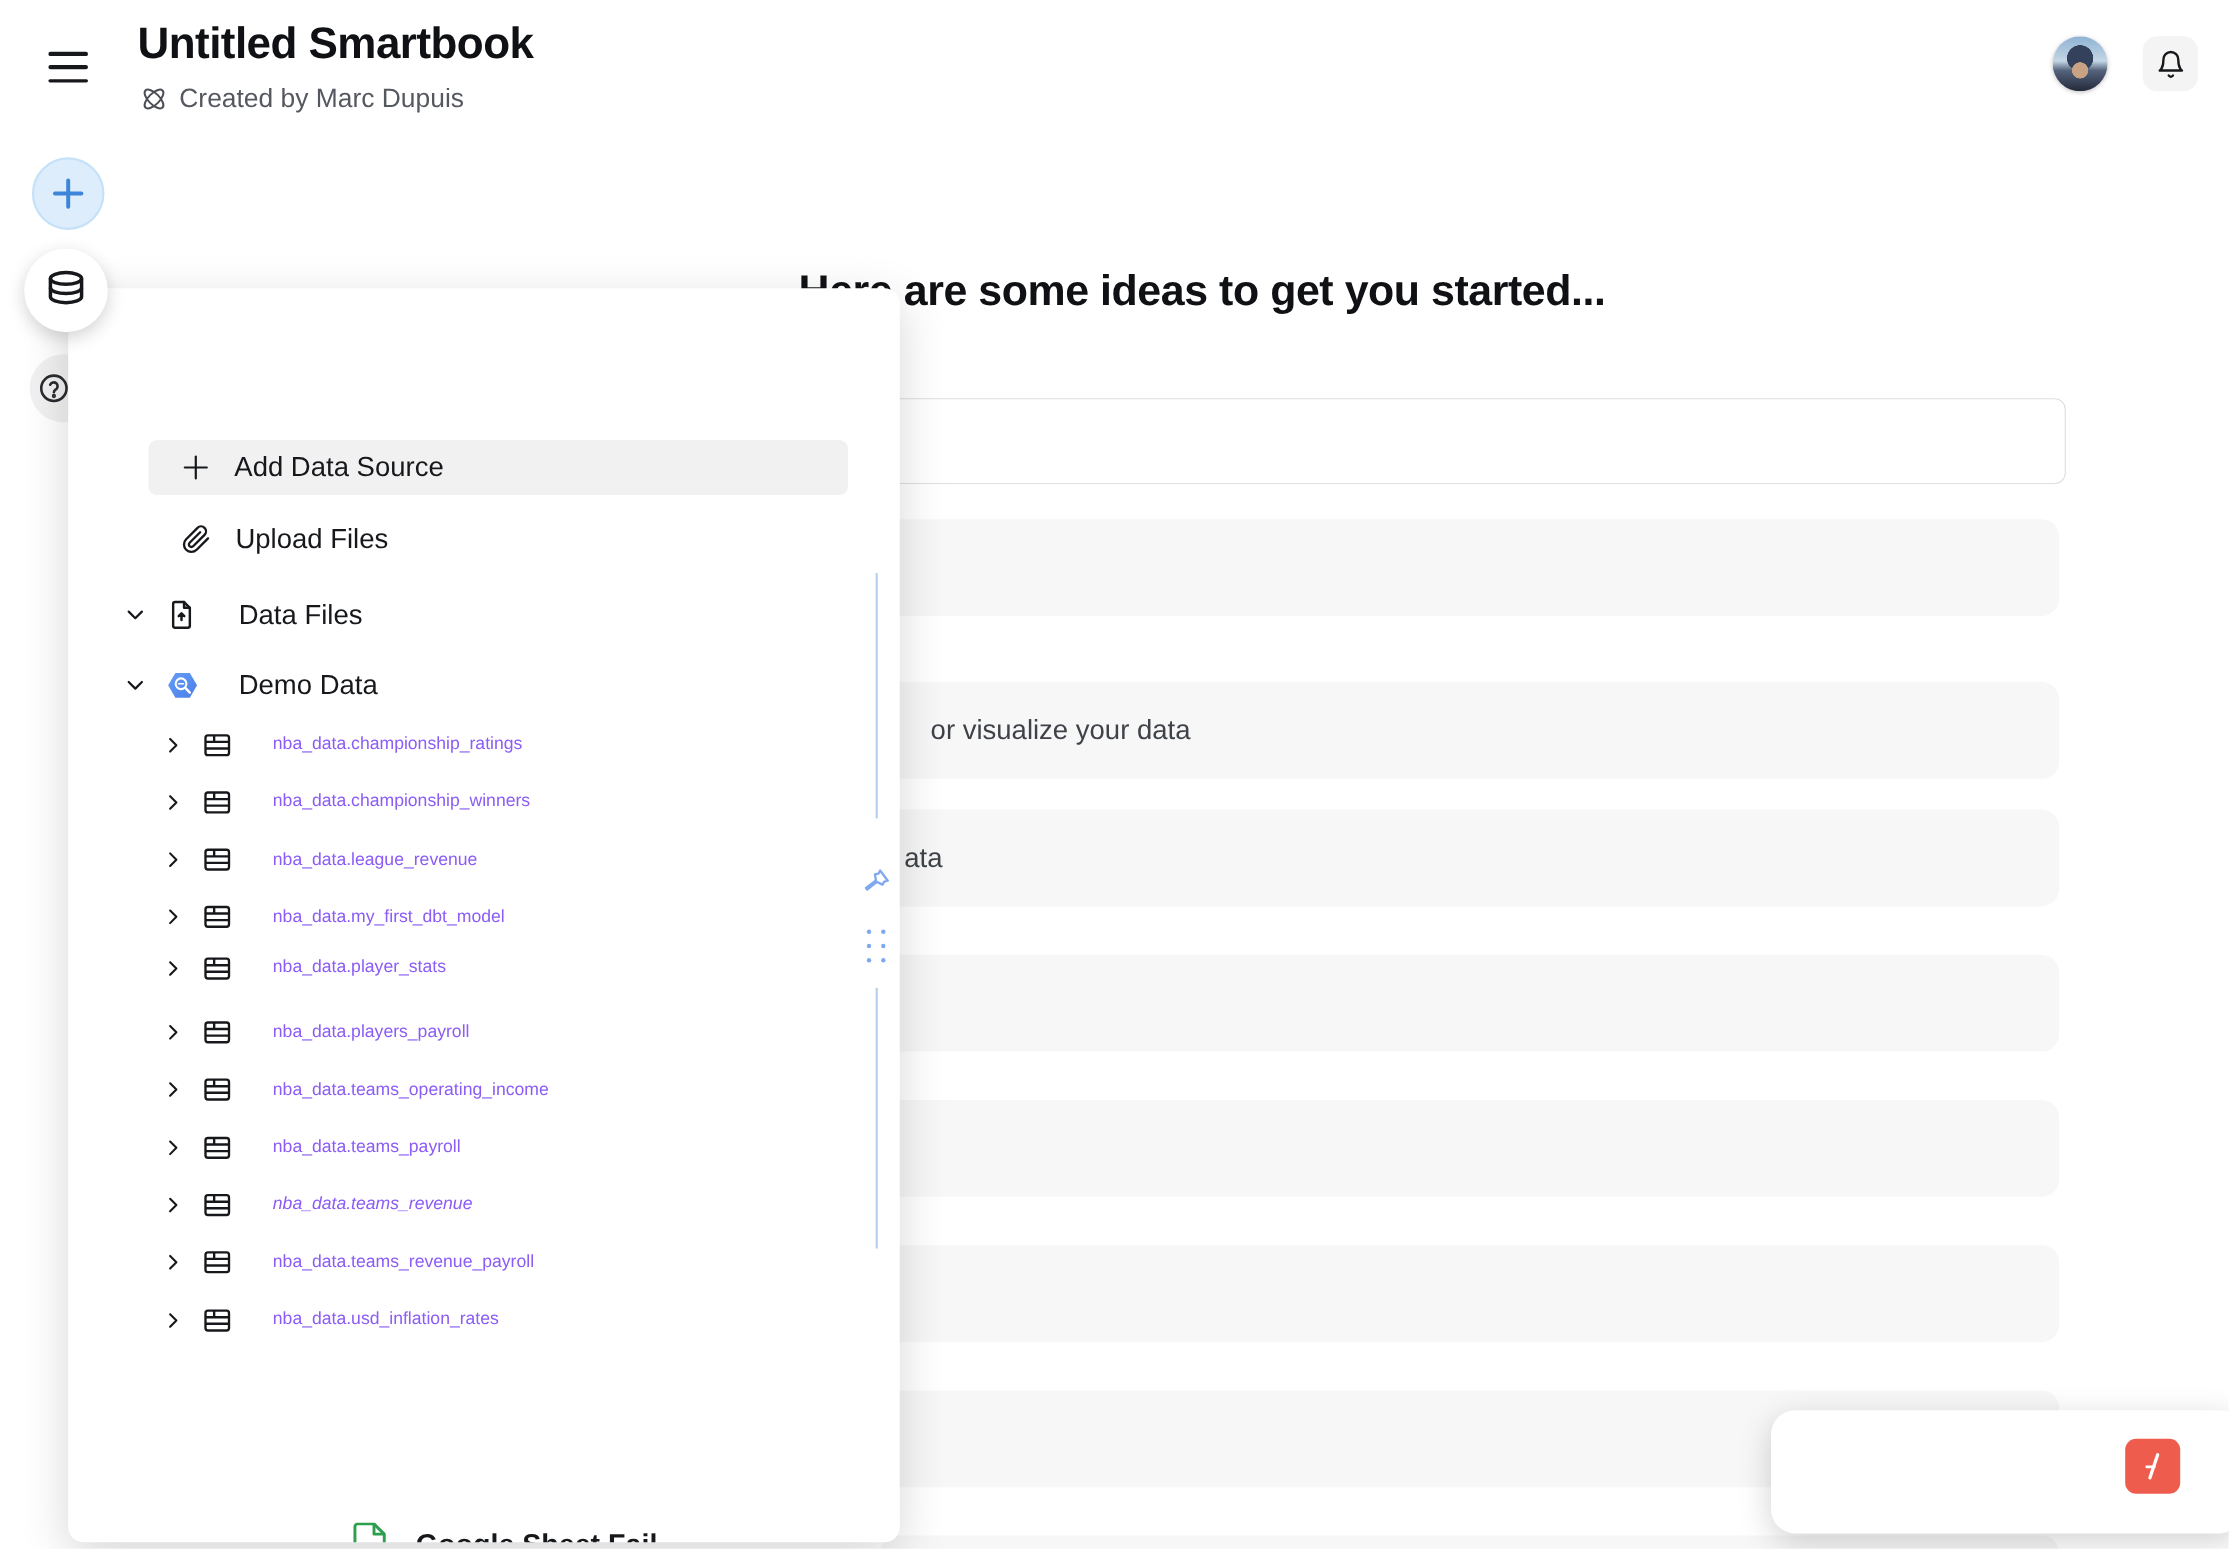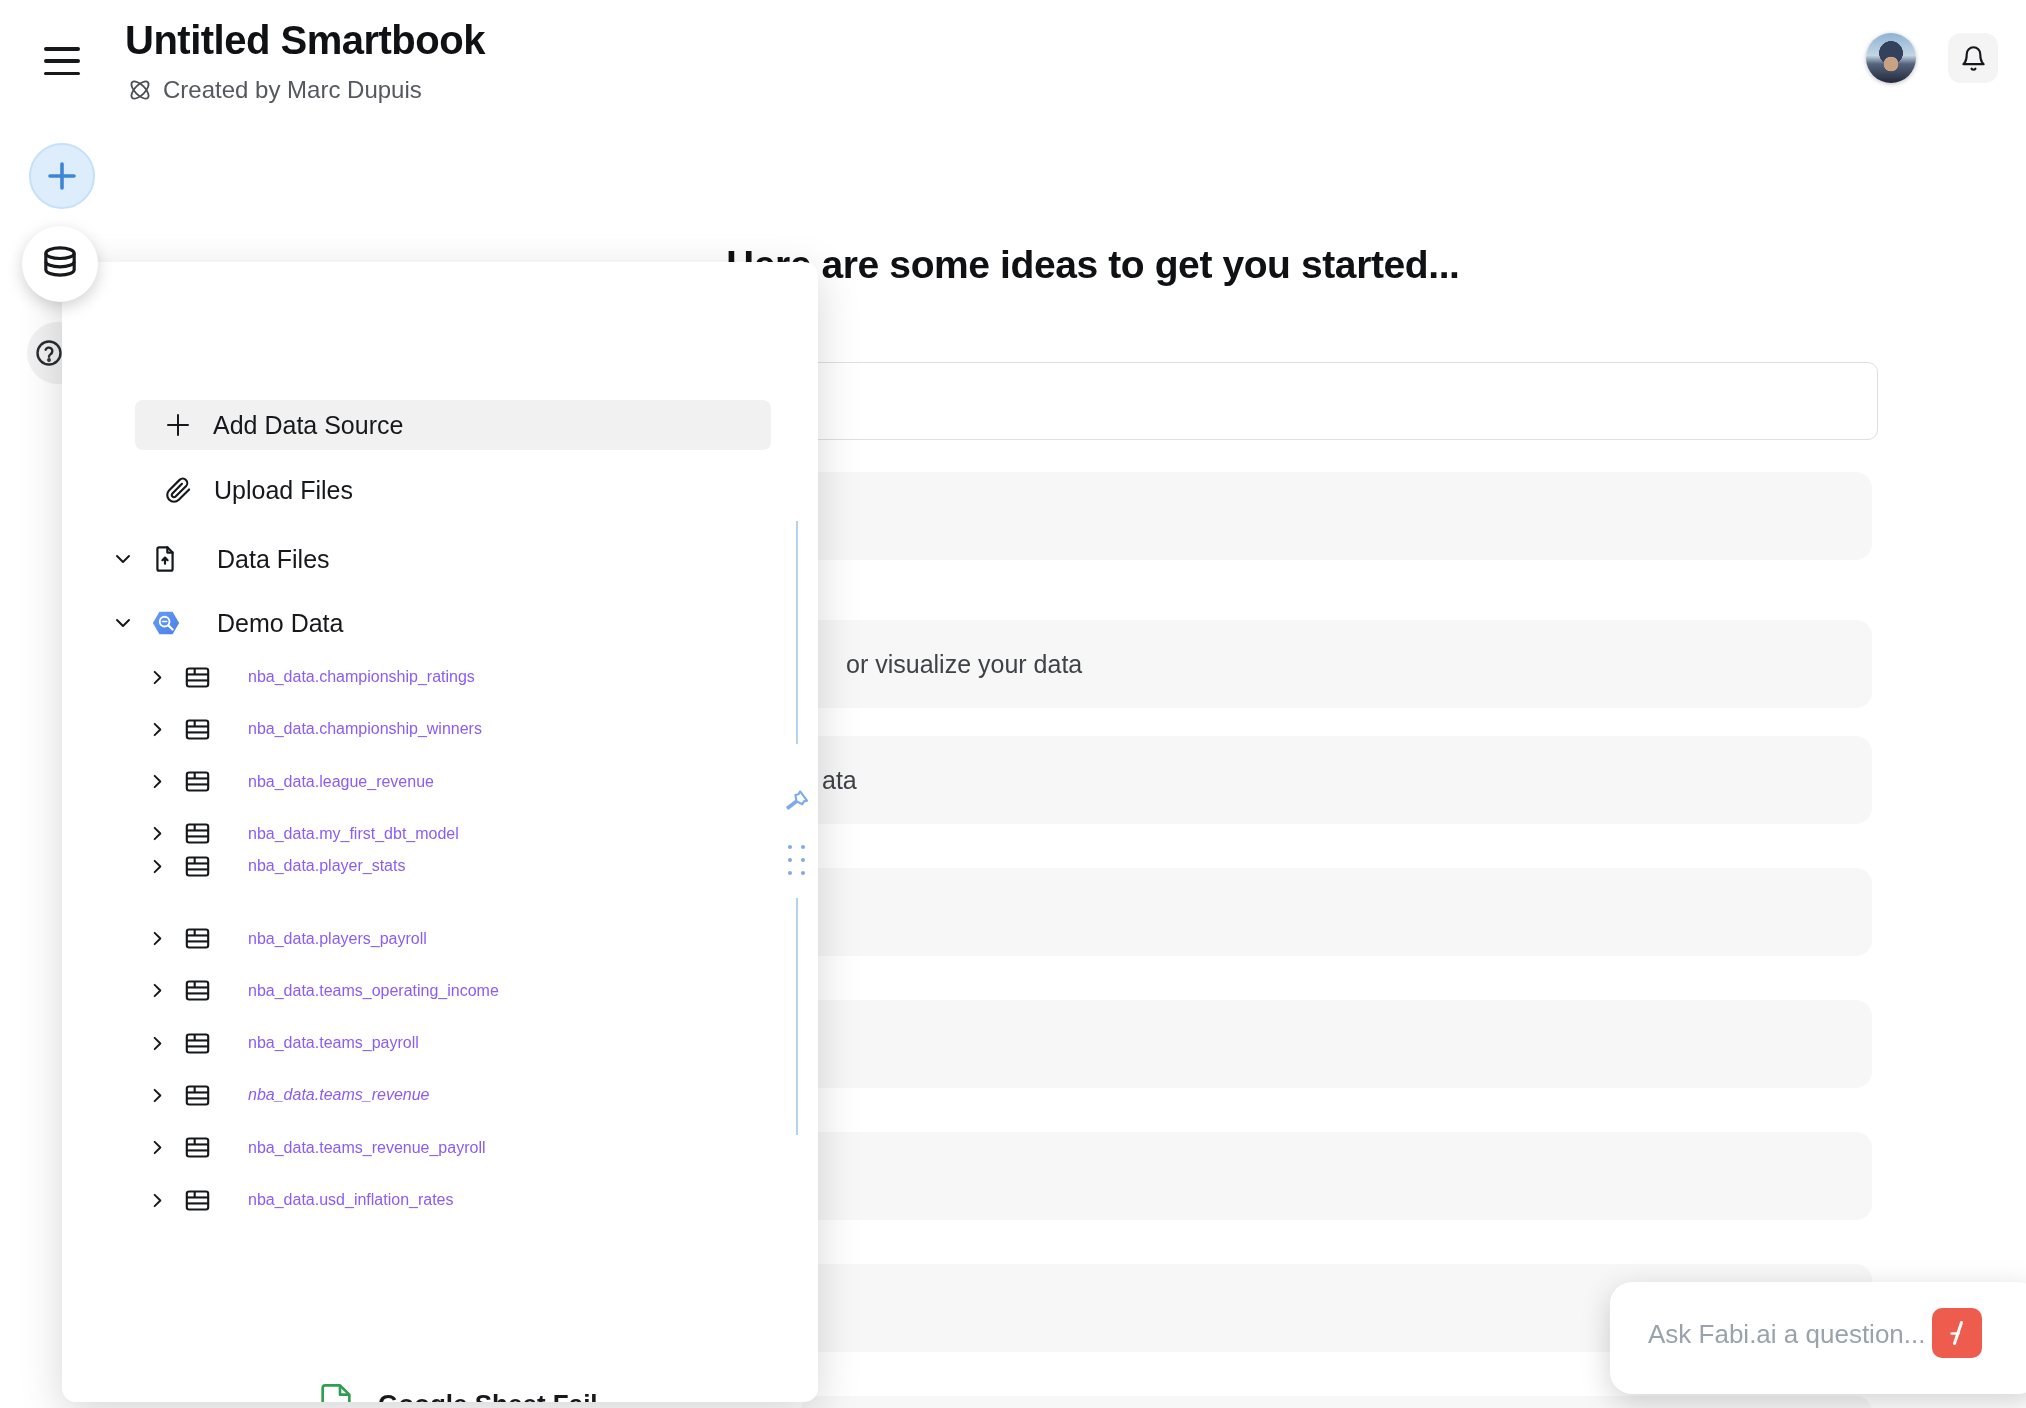--- a/index.html
+++ b/index.html
@@ -293,21 +293,21 @@
       <svg width="27" height="27" viewBox="0 0 24 24" fill="none" stroke="#16181b" stroke-width="1.9" stroke-linejoin="round">
         <rect x="2.5" y="4" width="19" height="16" rx="2"></rect>
         <line x1="2.5" y1="9.3" x2="21.5" y2="9.3"></line>
         <line x1="2.5" y1="14.6" x2="21.5" y2="14.6"></line>
         <line x1="9.5" y1="4" x2="9.5" y2="9.3"></line>
       </svg>
     </span>
     <span class="tree-label">nba_data.my_first_dbt_model</span>
   </div>
 
-  <div class="tree-row" style="top: 581px;">
+  <div class="tree-row" style="top: 595px;">
     <span class="chev">
       <svg width="19" height="19" viewBox="0 0 20 20" fill="none" stroke="#16181b" stroke-width="2" stroke-linecap="round" stroke-linejoin="round">
               <path d="M7 4l6 6-6 6"></path>
             </svg>
     </span>
     <span class="tic">
       <svg width="27" height="27" viewBox="0 0 24 24" fill="none" stroke="#16181b" stroke-width="1.9" stroke-linejoin="round">
         <rect x="2.5" y="4" width="19" height="16" rx="2"></rect>
         <line x1="2.5" y1="9.3" x2="21.5" y2="9.3"></line>
         <line x1="2.5" y1="14.6" x2="21.5" y2="14.6"></line>
@@ -425,21 +425,20 @@
         <svg width="32" height="40" viewBox="0 0 24 30" fill="none" stroke="#2e9e4f" stroke-width="2" stroke-linejoin="round">
           <path d="M15 1H4a2 2 0 0 0-2 2v24a2 2 0 0 0 2 2h16a2 2 0 0 0 2-2V8l-7-7z"></path>
           <path d="M15 1v7h7"></path>
         </svg>
       </span>
       <span class="lbl">Google Sheet Fail...</span>
     </div>
   </div>
 
   <div class="abs ask-box">
-    <span class="ph">Ask Fabi.ai a question...</span>
     <div class="ask-btn">
       <span>
         <svg width="30" height="30" viewBox="0 0 30 30" fill="none" stroke="#fff" stroke-linecap="round">
           <path d="M19.5 4.5 L12.5 25.5" stroke-width="3"></path>
           <path d="M9.5 15.5 h7" stroke-width="2.4"></path>
         </svg>
       </span>
     </div>
   </div>
 

